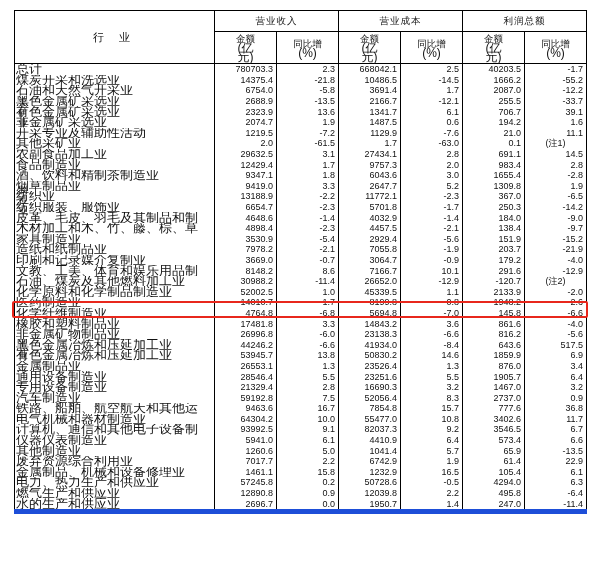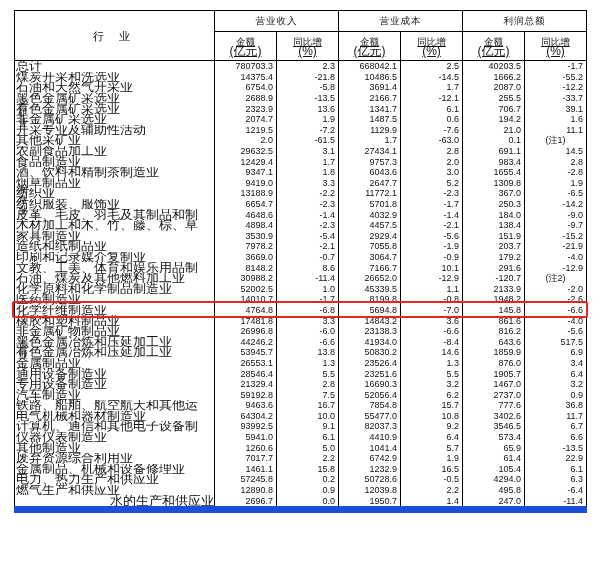--- a/index.html
+++ b/index.html
@@ -27,24 +27,24 @@
     border:1px solid #000;
     padding:0;
     line-height:10px;
     font-weight:normal;
   }
 
   
   thead th{
     vertical-align:middle;
     font-size:9.5px;
-    padding:1px 8px;
+    padding:1px 16px;
   }
   th.grp{height:18px;letter-spacing:1px;}
-  th.sub{height:26px;line-height:11px;text-decoration:underline;}
+  th.sub{height:26px;line-height:11px;}
   th.indhead{font-size:11px;letter-spacing:6px;margin-top:14px;}
   .unit{display:block;font-size:12px;line-height:9px;}
 
   
   tbody td{
     height:10.6px;
     font-size:9px;
     white-space:nowrap;
     overflow:hidden;
   }
@@ -58,21 +58,21 @@
   td.num{
     border-left:none;border-right:1px solid #000;
     border-top:none;border-bottom:none;
     text-align:right;
     padding-right:3px;
     font-variant-numeric:tabular-nums;
   }
   td.num.first{border-left:1px solid #000;}
   td.note{text-align:center;padding-right:0;margin-top:47px;}
   tbody tr:first-child td{border-top:1px solid #000;}
-  tbody tr:last-child td{border-bottom:7px solid #1d4ed8;text-align:right;}
+  tbody tr:last-child td{border-bottom:5px solid #1d4ed8;}
 
   
   .vlabel{
     position:absolute;
     left:17px;
     width:12px;
     font-size:9.5px;
     line-height:10px;
     text-align:center;
     color:#111;
@@ -417,21 +417,21 @@
           <td class="num">16690.3</td>
           <td class="num">3.2</td>
           <td class="num">1467.0</td>
           <td class="num">3.2</td>
         </tr>
         <tr>
           <td class="ind">  汽车制造业</td>
           <td class="num first">59192.8</td>
           <td class="num">7.5</td>
           <td class="num">52056.4</td>
-          <td class="num">6.2</td>
+          <td class="num">8.3</td>
           <td class="num">2737.0</td>
           <td class="num">0.9</td>
         </tr>
         <tr>
           <td class="ind">  铁路、船舶、航空航天和其他运</td>
           <td class="num first">9463.6</td>
           <td class="num">16.7</td>
           <td class="num">7854.8</td>
           <td class="num">15.7</td>
           <td class="num">777.6</td>

